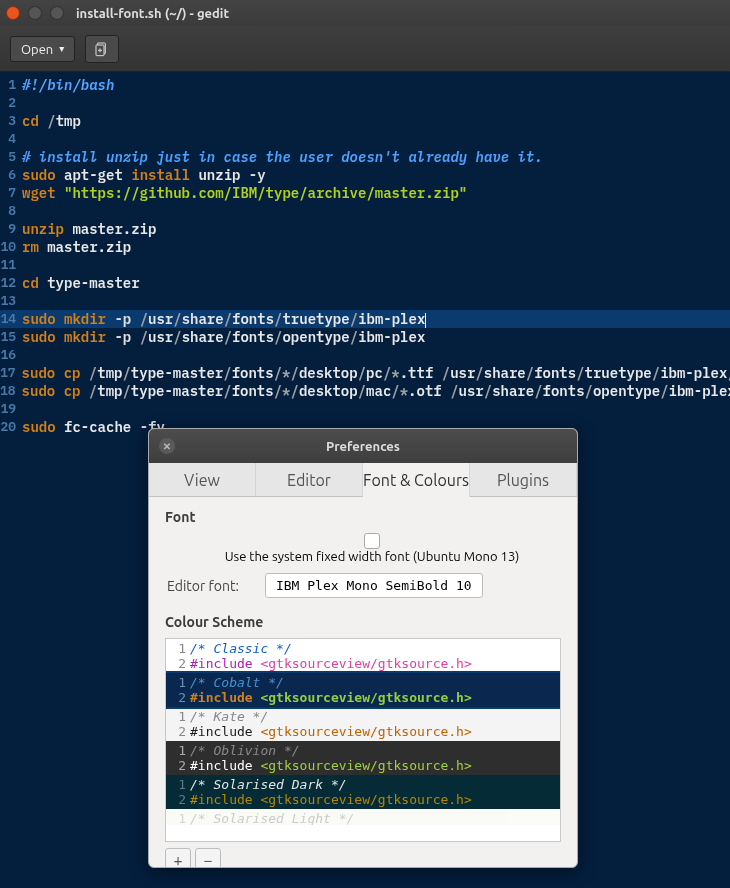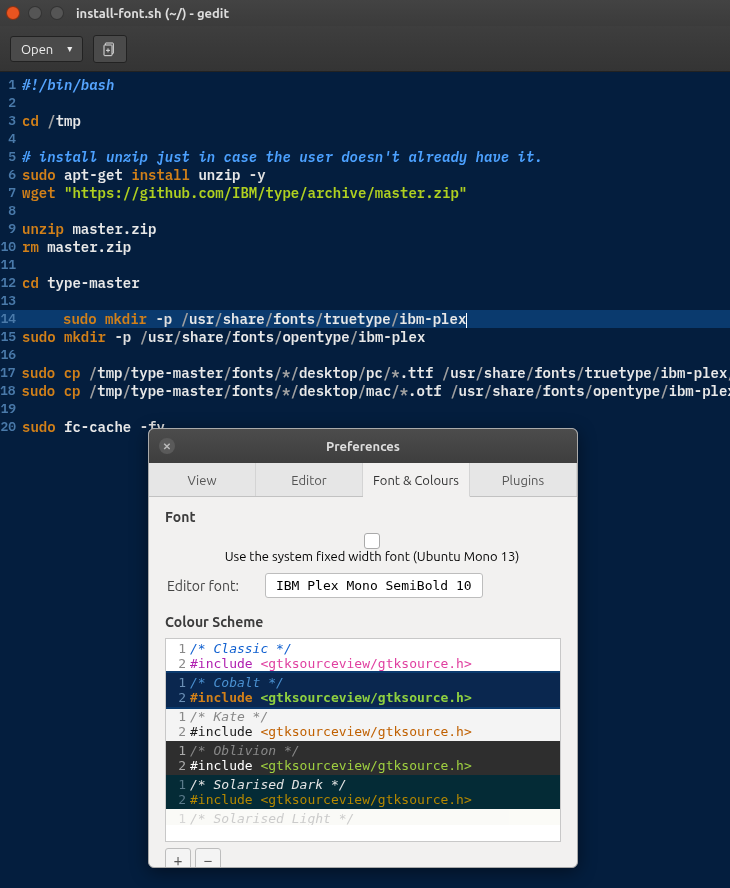--- a/index.html
+++ b/index.html
@@ -29,21 +29,21 @@
   border-bottom: 1px solid #222;
   display: flex; align-items: center;
   padding: 0 10px; gap: 10px;
 }
 .open-btn {
   background: #4a4a4a;
   border: 1px solid #222;
   border-radius: 3px;
   color: #eee;
   padding: 5px 10px;
-  display: flex; align-items: center; gap: 14px;
+  display: flex; align-items: center; gap: 6px;
   cursor: pointer;
 }
 .open-btn .chev { font-size: 10px; }
 .new-tab-btn {
   background: #4a4a4a;
   border: 1px solid #222;
   border-radius: 3px;
   width: 34px; height: 28px;
   display: flex; align-items: center; justify-content: center;
   cursor: pointer;
@@ -61,21 +61,21 @@
   padding-top: 4px;
 }
 .line { display: flex; height: 18px; align-items: center; }
 .gutter {
   width: 20px; text-align: right;
   color: #4a7aaa; padding-right: 4px;
   user-select: none;
   font-size: 13px;
 }
 .code { white-space: pre; padding-left: 2px; }
-.line.sel { background: #0a3a6e; gap: 41px; }
+.line.sel { background: #0a3a6e; }
 .c-sh { color: #56a5ff; font-style: italic; }
 .c-cmt { color: #4ca1ff; font-style: italic; }
 .c-kw { color: #d28019; }
 .c-cmd { color: #e8e8e8; }
 .c-str { color: #b0d020; }
 .c-path { color: #e8e8e8; }
 .c-sep { color: #a0a0a0; }
 .c-flag { color: #e0e0e0; }
 .cursor { display:inline-block; width:1px; height:15px; background:#fff; vertical-align:middle; }
 
@@ -101,21 +101,21 @@
   width: 16px; height: 16px; border-radius: 50%; background: #5a5a5a;
   display:flex; align-items:center; justify-content:center;
   color:#bbb; font-size:10px; cursor:pointer;
 }
 .tabs {
   display: flex; height: 34px; background: #e6e6e6;
   border-bottom: 1px solid #c2c2c2;
 }
 .tab {
   flex: 1; display: flex; align-items: center; justify-content: center;
-  font-size: 13px; color: #555;
+  font-size: 16px; color: #555;
   border-right: 1px solid #d4d4d4;
   cursor: pointer;
 }
 .tab.active { background: #f2f1f0; font-weight: normal; color: #333; border-bottom: 1px solid #f2f1f0; margin-bottom:-1px; }
 .d-body { padding: 12px 16px; }
 .sect-title { font-weight: bold; font-size: 14px; color: #3c3c3c; margin-bottom: 8px; }
 .checkbox-row { display: flex; align-items: center; gap: 0; margin: 0 0 10px 18px; flex-direction: column; }
 .checkbox {
   width: 16px; height: 16px;
   border: 1px solid #aaa; border-radius: 3px; background: #fff;

